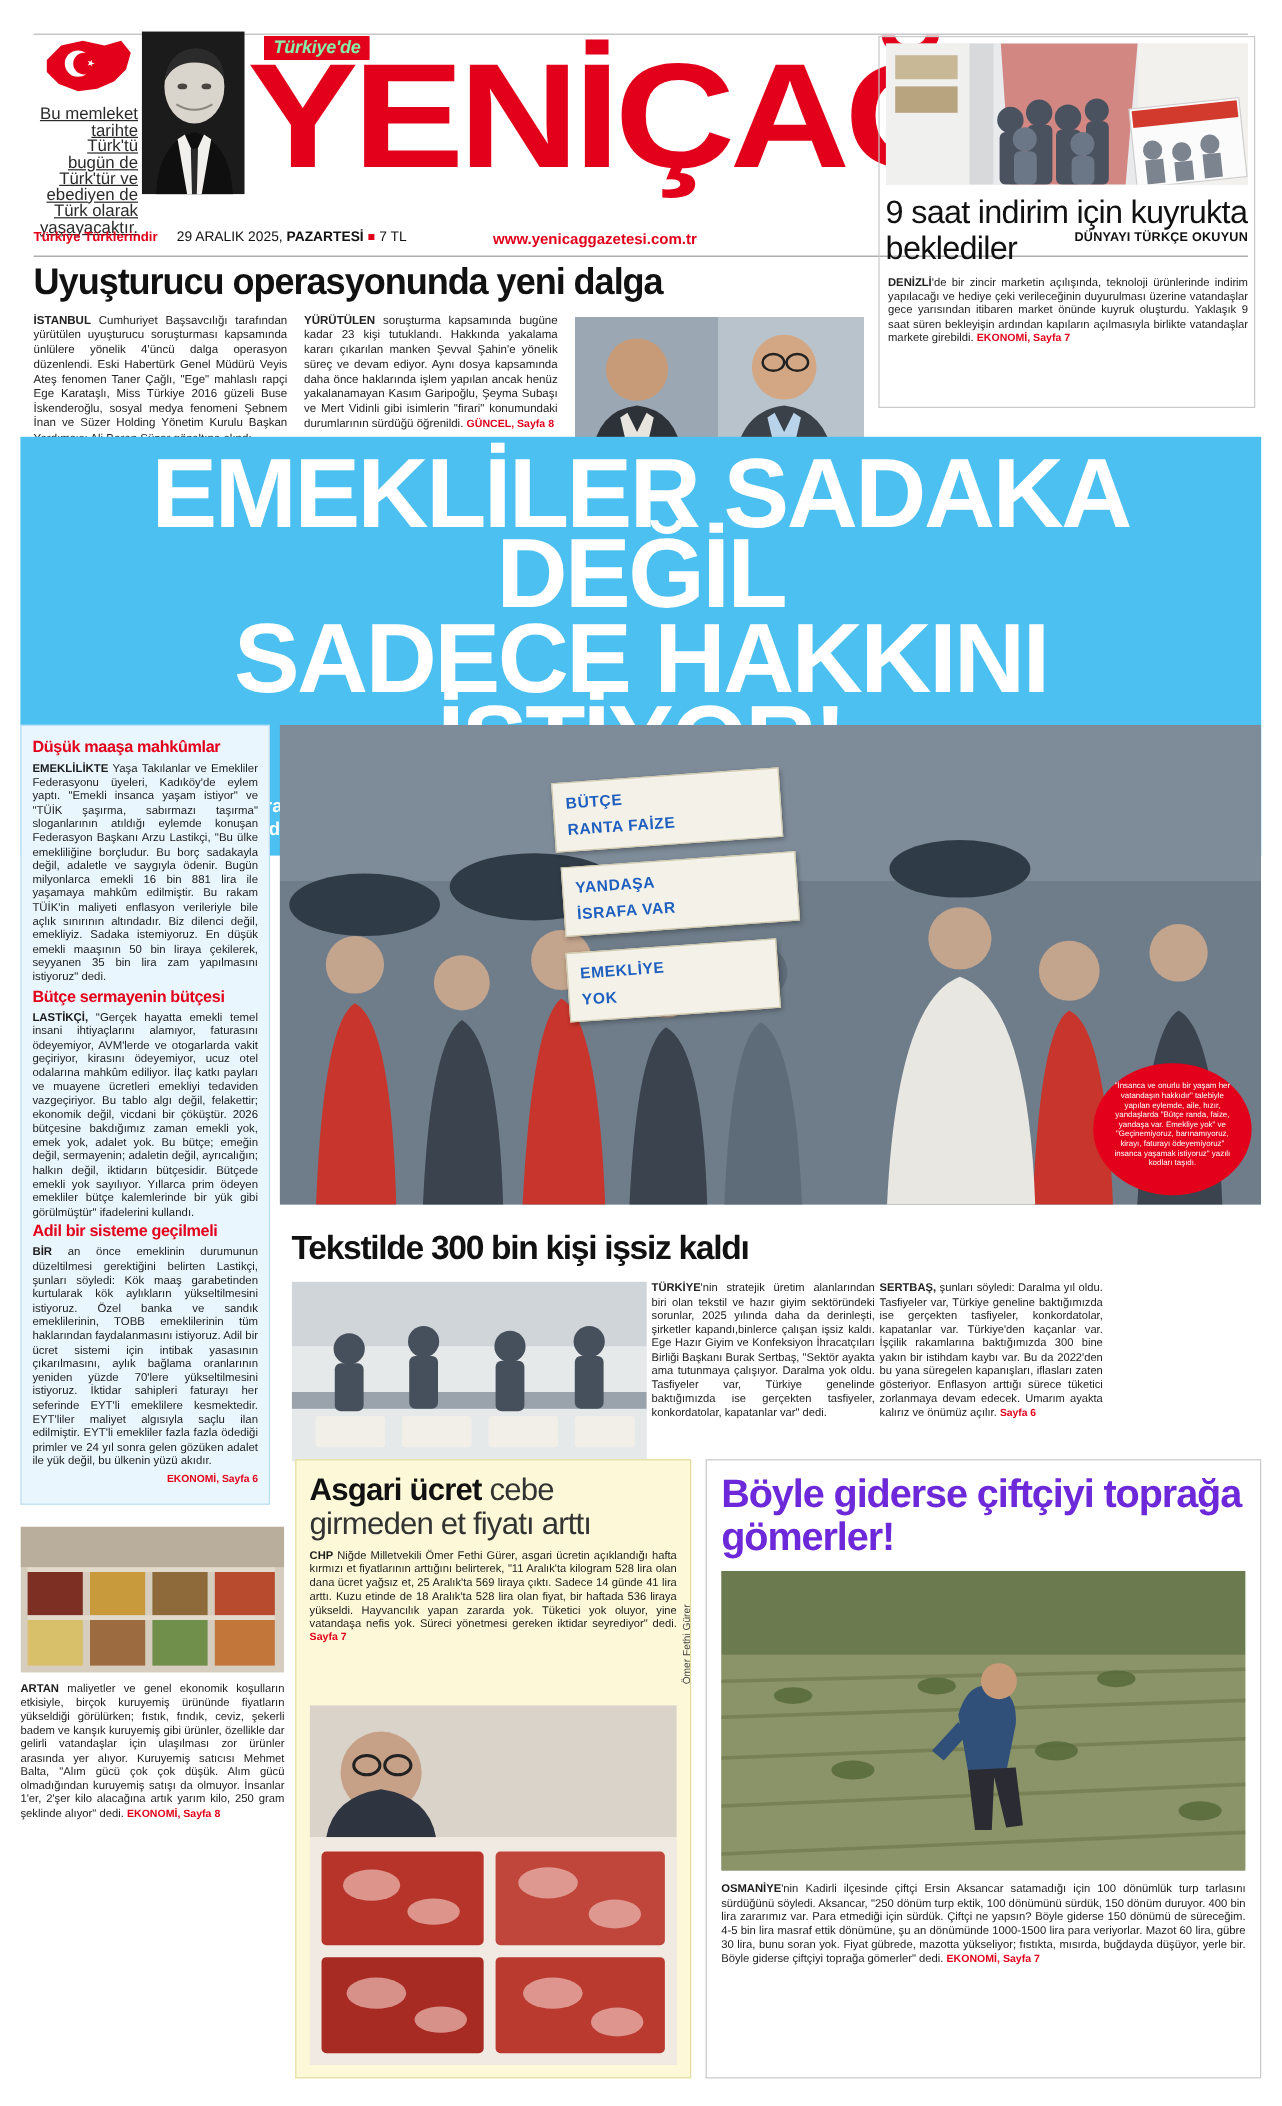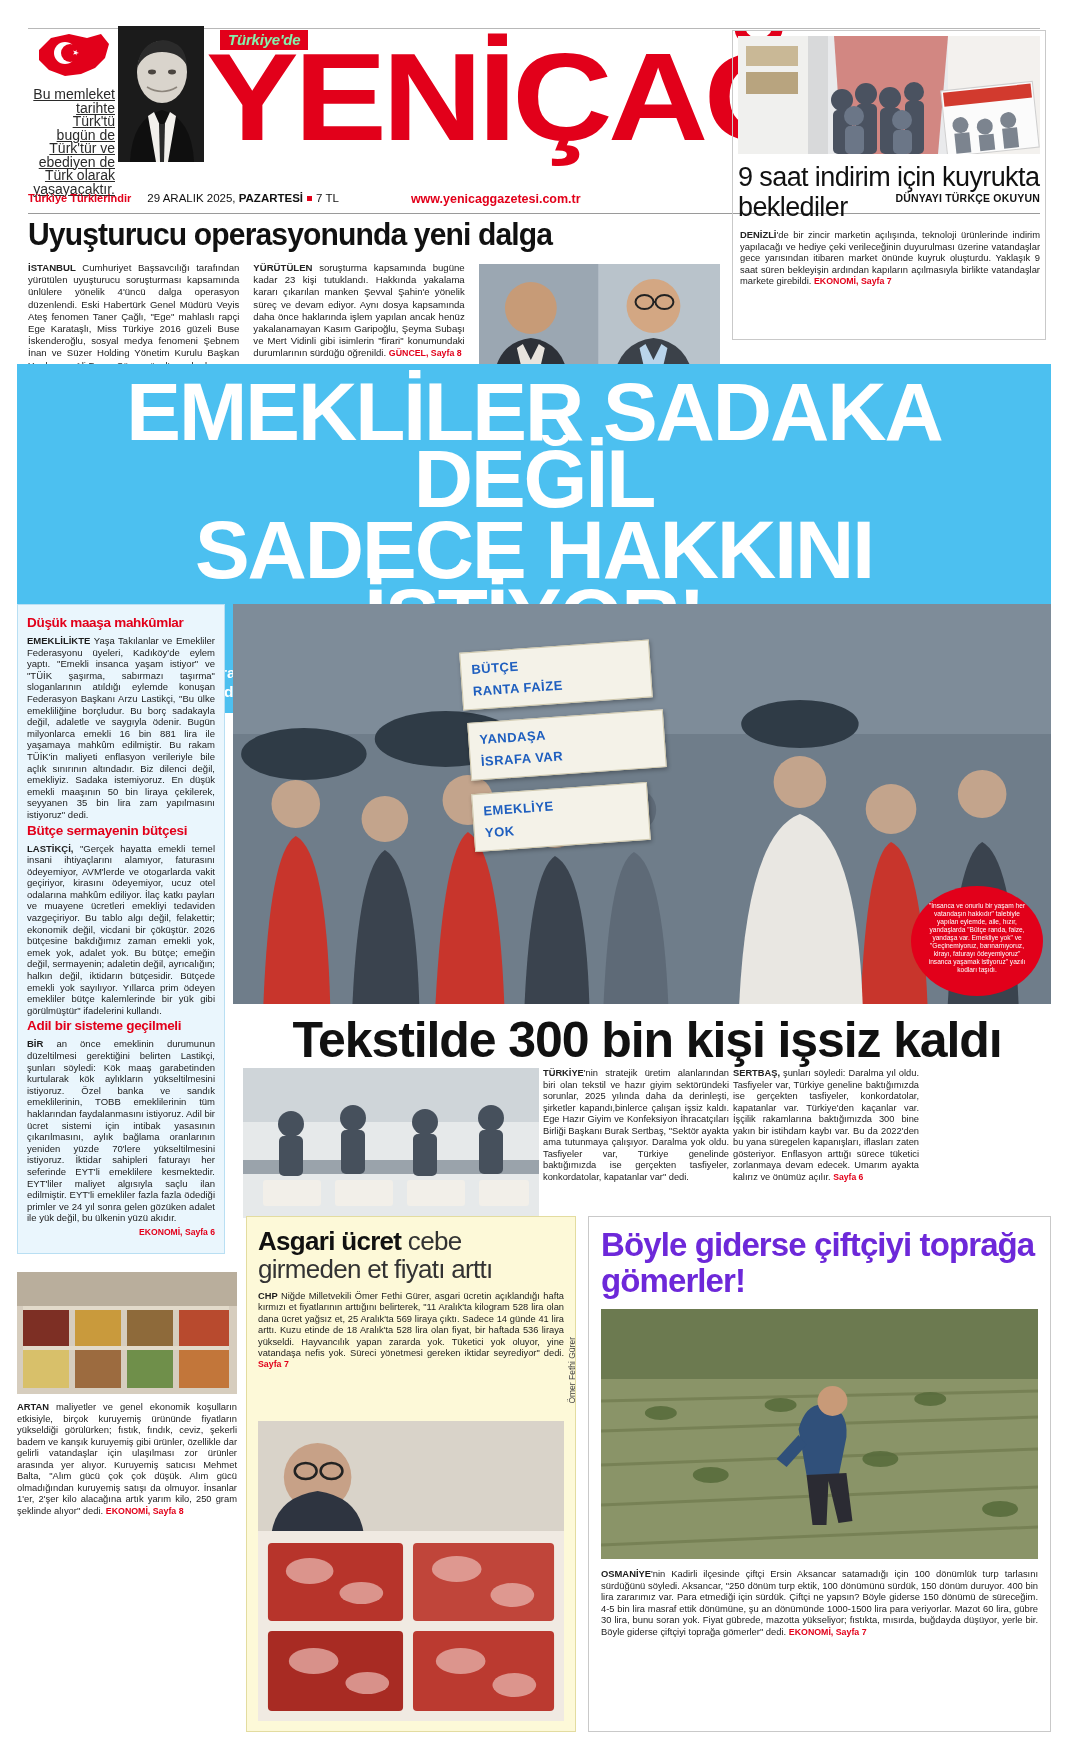--- a/index.html
+++ b/index.html
@@ -114,21 +114,21 @@
 
   .redbubble {
     position:absolute; right: 8px; bottom: 8px; width: 132px; height: 110px;
     background:#e2001a; border-radius: 50% 50% 50% 50%/ 50% 50% 50% 50%;
     color:#fff; font-size: 6.6px; line-height: 8px; padding: 16px 12px; text-align:center;
   }
 
   
   .textile { position:absolute; left: 243px; top: 1020px; width: 808px; }
   .textile h2 {
-    font-size: 50px; font-weight:bold; letter-spacing:-1.1px; line-height:40px; color:#111;text-align:center;
+    font-size: 28px; font-weight:bold; letter-spacing:-1.1px; line-height:40px; color:#111;
   }
   .textile-row { display:flex; gap: 4px; margin-top: 8px; }
   .textile-photo { width: 296px; height: 150px; overflow:hidden; position:relative; }
   .textile-col { width: 186px; font-size: 9.3px; line-height: 11.5px; text-align:justify; color:#222;}
   .textile-col b { font-weight:bold; }
   .textile-ref { color:#e2001a; font-weight:bold; font-size:8.6px;}
 
   
   .kuru { position:absolute; left: 17px; top: 1272px; width: 220px; }
   .kuru-photo { width: 220px; height: 122px; overflow:hidden; position:relative; }

